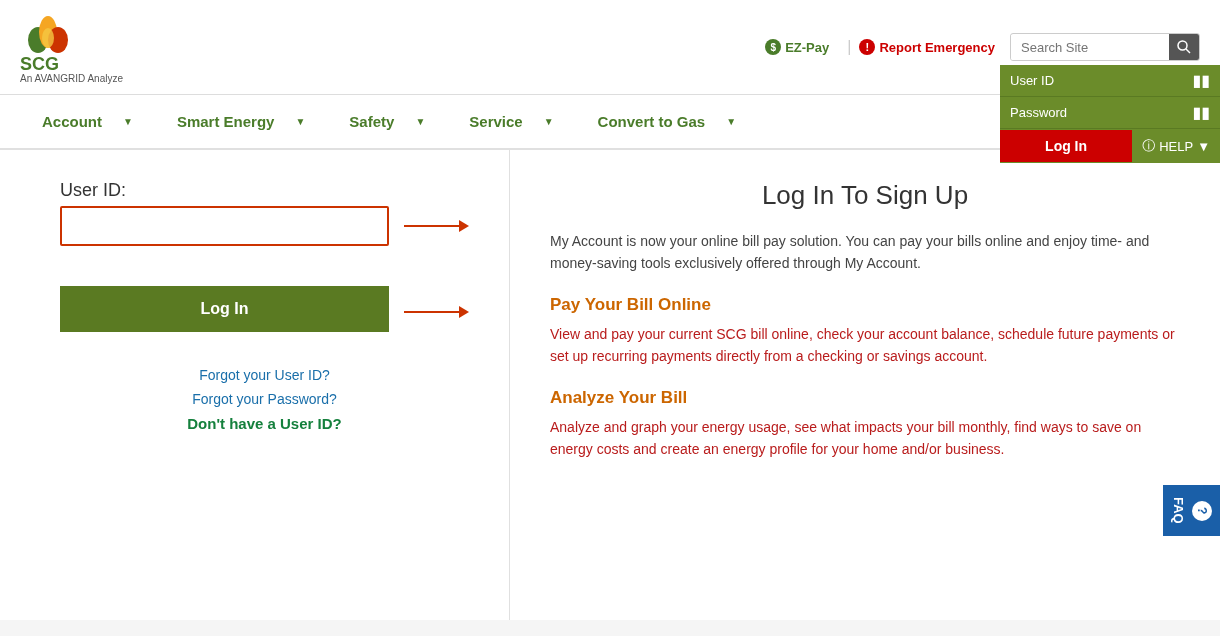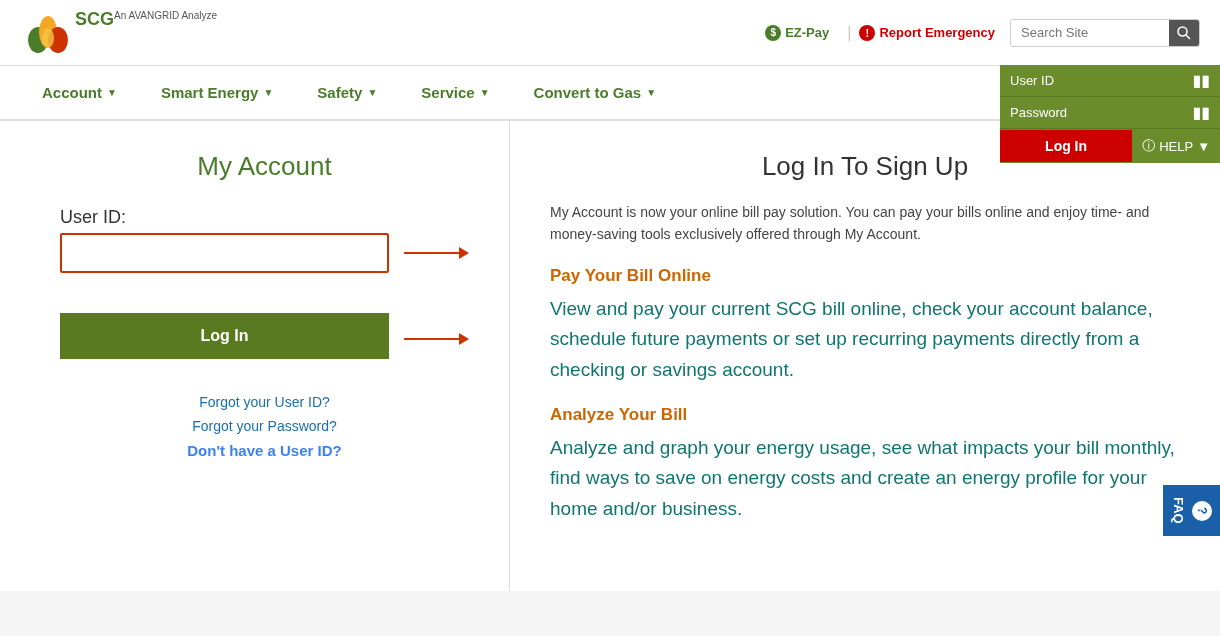--- a/index.html
+++ b/index.html
@@ -1,20 +1,20 @@
 <!DOCTYPE html>
 <html><head>
   <meta charset="utf-8">
   <style>
     * { margin: 0; padding: 0; box-sizing: border-box; }
     body { font-family: Arial, sans-serif; background: #f5f5f5; width: 1220px; min-height: 636px; }
 
     
     .header { background: #fff; border-bottom: 1px solid #ddd; padding: 10px 20px; display: flex; align-items: center; justify-content: space-between; }
-    .logo-area { display: flex; flex-direction: row; align-items: flex-start; }
+    .logo-area { display: flex; flex-direction: column; align-items: flex-start; }
     .logo-icon { width: 55px; height: 45px; }
     .logo-scg { color: #4a7c2a; font-size: 18px; font-weight: bold; line-height: 1; }
     .logo-sub { color: #555; font-size: 10px; }
     .header-right { display: flex; align-items: center; gap: 0; }
     .ez-pay { display: flex; align-items: center; gap: 4px; color: #4a7c2a; font-size: 13px; font-weight: bold; text-decoration: none; margin-right: 10px; }
     .ez-pay-icon { width: 16px; height: 16px; background: #4a7c2a; border-radius: 50%; color: white; font-size: 10px; display: flex; align-items: center; justify-content: center; font-weight: bold; }
     .divider { color: #ccc; margin: 0 8px; }
     .report-emergency { display: flex; align-items: center; gap: 4px; color: #cc0000; font-size: 13px; font-weight: bold; text-decoration: none; margin-right: 15px; }
     .report-icon { width: 16px; height: 16px; background: #cc0000; border-radius: 50%; color: white; font-size: 11px; display: flex; align-items: center; justify-content: center; font-weight: bold; }
     .search-box { display: flex; align-items: center; border: 1px solid #ccc; border-radius: 3px; overflow: hidden; gap: 8px; }
@@ -26,44 +26,44 @@
     .login-panel { position: absolute; top: 65px; right: 0; background: #6b8c2a; width: 220px; z-index: 100; }
     .login-field { display: flex; align-items: center; padding: 6px 10px; border-bottom: 1px solid #5a7a22; }
     .login-field-label { color: white; font-size: 13px; flex: 1; }
     .login-field-icon { color: white; font-size: 16px; cursor: pointer; }
     .login-footer { display: flex; align-items: center; background: #6b8c2a; }
     .login-btn-top { background: #cc0000; color: white; border: none; padding: 8px 20px; font-size: 14px; font-weight: bold; cursor: pointer; flex: 1; }
     .help-btn { color: white; font-size: 13px; padding: 8px 10px; display: flex; align-items: center; gap: 4px; cursor: pointer; }
 
     
     .nav { background: #fff; border-bottom: 2px solid #e0e0e0; padding: 0 20px; display: flex; align-items: center; height: 55px; }
-    .nav-item { color: #4a7c2a; font-size: 15px; font-weight: bold; padding: 0 22px; cursor: pointer; display: flex; align-items: center; gap: 5px; height: 100%; }
+    .nav-item { color: #4a7c2a; font-size: 15px; font-weight: bold; padding: 0 22px; cursor: pointer; display: flex; align-items: center; gap: 21px; height: 100%; }
     .chevron { font-size: 10px; color: #4a7c2a; }
 
     
     .main { display: flex; margin-top: 0; min-height: 470px; }
 
     
     .left-panel { background: #fff; width: 510px; padding: 30px 40px 30px 60px; border-right: 1px solid #e0e0e0; }
     .panel-title { color: #4a7c2a; font-size: 26px; font-weight: normal; text-align: center; margin-bottom: 25px; }
     .form-label { color: #333; font-size: 18px; margin-bottom: 5px; display: block; }
     .form-row { margin-bottom: 15px; display: flex; align-items: center; gap: 10px; }
     .form-input { border: 2px solid #cc3300; border-radius: 2px; padding: 10px 12px; font-size: 14px; width: 370px; outline: none; }
     .form-group { margin-bottom: 20px; }
     .login-button { background: #5a7a22; color: white; border: none; width: 370px; padding: 14px; font-size: 16px; font-weight: bold; cursor: pointer; margin-top: 20px; margin-bottom: 25px; }
     .links-section { text-align: center; margin-top: 10px; }
     .link-item { color: #1a6faa; font-size: 14px; text-decoration: none; display: block; margin-bottom: 8px; }
-    .signup-link { color: #3b82f6; font-size: 15px; font-weight: bold; text-decoration: none; }
+    .signup-link { color: #15803d; font-size: 15px; font-weight: bold; text-decoration: none; }
 
     
     .right-panel { background: #fff; flex: 1; padding: 30px 40px; }
     .right-title { color: #333; font-size: 26px; font-weight: normal; text-align: center; margin-bottom: 19px; }
     .right-desc { color: #444; font-size: 14px; line-height: 1.6; margin-bottom: 20px; }
     .section-title { color: #cc6600; font-size: 17px; font-weight: bold; margin-bottom: 8px; }
-    .section-desc { color: #0f766e; font-size: 19px; line-height: 1.6; margin-bottom: 20px; }
+    .section-desc { color: #b91c1c; font-size: 14px; line-height: 1.6; margin-bottom: 20px; }
 
     
     .faq-btn { position: fixed; right: 0; bottom: 100px; background: #1a5fa8; color: white; writing-mode: vertical-rl; text-orientation: mixed; padding: 12px 8px; cursor: pointer; font-size: 13px; font-weight: bold; display: flex; flex-direction: column; align-items: center; gap: 6px; }
     .faq-icon { background: white; color: #1a5fa8; border-radius: 50%; width: 20px; height: 20px; display: flex; align-items: center; justify-content: center; font-size: 12px; font-weight: bold; }
 
     
     .arrow-wrap { display: flex; align-items: center; margin-left: 5px; }
     .arrow-horiz { width: 55px; height: 2px; background: #cc3300; }
     .arrow-head { width: 0; height: 0; border-top: 6px solid transparent; border-bottom: 6px solid transparent; border-left: 10px solid #cc3300; }
     .header-container { position: relative; }
@@ -147,21 +147,20 @@
     <div class="nav-item">
       <span>Convert to Gas</span>
       <span class="chevron">▼</span>
     </div>
   </nav>
 </div>
 
 <div class="main">
 
   <div class="left-panel">
-    <h2 class="panel-title">My Account</h2>
 
     <div class="form-group">
       <label class="form-label">User ID:</label>
       <div class="form-row">
         <input class="form-input" type="text" style="">
         <div class="arrow-wrap">
           <div class="arrow-horiz"></div>
           <div class="arrow-head"></div>
         </div>
       </div>

